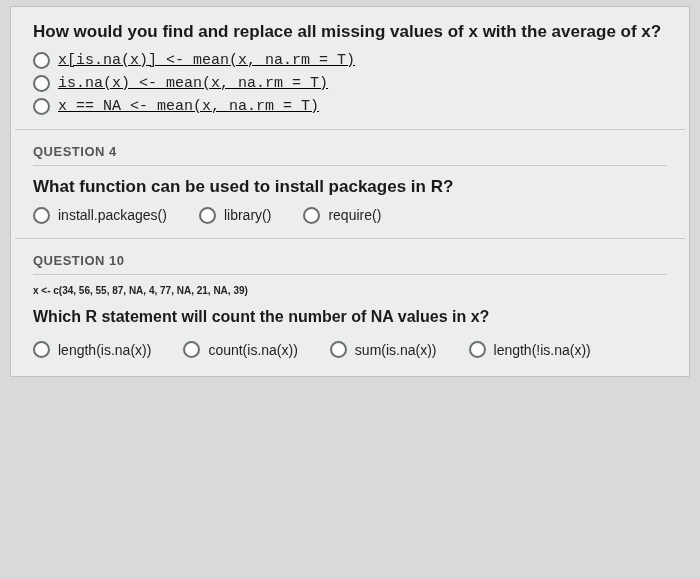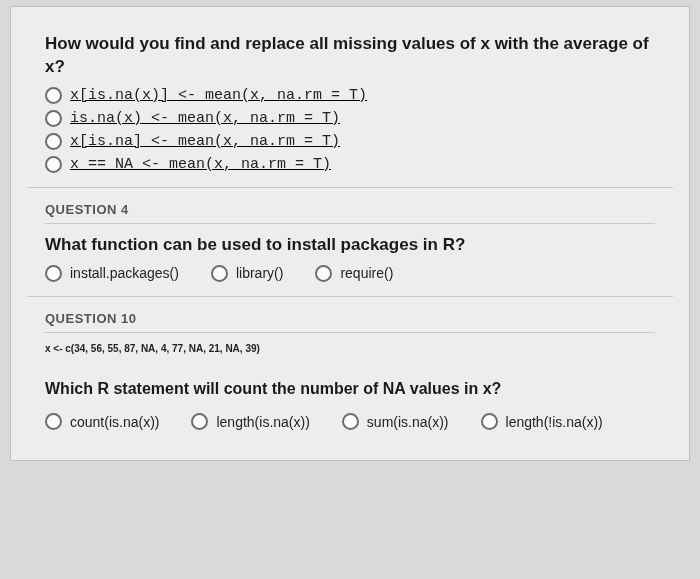--- a/index.html
+++ b/index.html
@@ -8,21 +8,21 @@
     background: #d8dad9;
     font-family: Arial, Helvetica, sans-serif;
     width: 700px;
     height: 579px;
     overflow: hidden;
   }
   .sheet {
     background: #eceeed;
     border: 1px solid #bfc2c1;
     margin: 6px 10px 0 10px;
-    padding: 16px;
+    padding: 4px;
   }
   .block {
     padding: 10px 18px 14px 18px;
     border-bottom: 1px solid #c8cac9;
   }
   .block:last-child { border-bottom: none; }
   .qheading {
     font-size: 13px;
     font-weight: bold;
     color: #555;
@@ -84,24 +84,20 @@
       <div class="opt">
         <div class="radio"></div>
         <span class="code">x[is.na(x)] &lt;- mean(x, na.rm = T)</span>
       </div>
       <div class="opt">
         <div class="radio"></div>
         <span class="code">is.na(x) &lt;- mean(x, na.rm = T)</span>
       </div>
       <div class="opt">
         <div class="radio"></div>
-        <span class="code">x[is.na] &lt;- mean(x, na.rm = T)</span>
-      </div>
-      <div class="opt">
-        <div class="radio"></div>
         <span class="code">x == NA &lt;- mean(x, na.rm = T)</span>
       </div>
     </div>
   </div>
 
   <div class="qheading">QUESTION 4</div>
   <hr class="faint">
   <div class="block">
     <div class="prompt">What function can be used to install packages in R?</div>
     <div class="opts-horiz">
@@ -117,29 +113,29 @@
         <div class="radio"></div>
         <span class="lbl">require()</span>
       </div>
     </div>
   </div>
 
   <div class="qheading">QUESTION 10</div>
   <hr class="faint">
   <div class="block">
     <div class="subtext" style="font-weight:bold;">x &lt;- c(34, 56, 55, 87, NA, 4, 77, NA, 21, NA, 39)</div>
-    <div class="prompt" style="font-size:16px; margin-top:24px;">Which R statement will count the number of NA values in x?</div>
+    <div class="prompt" style="font-size:16px; margin-top:10px;">Which R statement will count the number of NA values in x?</div>
     <div class="opts-horiz" style="margin-top:14px;">
       <div class="opt">
         <div class="radio"></div>
-        <span class="lbl">count(is.na(x))</span>
+        <span class="lbl">length(is.na(x))</span>
       </div>
       <div class="opt">
         <div class="radio"></div>
-        <span class="lbl">length(is.na(x))</span>
+        <span class="lbl">count(is.na(x))</span>
       </div>
       <div class="opt">
         <div class="radio"></div>
         <span class="lbl">sum(is.na(x))</span>
       </div>
       <div class="opt">
         <div class="radio"></div>
         <span class="lbl">length(!is.na(x))</span>
       </div>
     </div>

